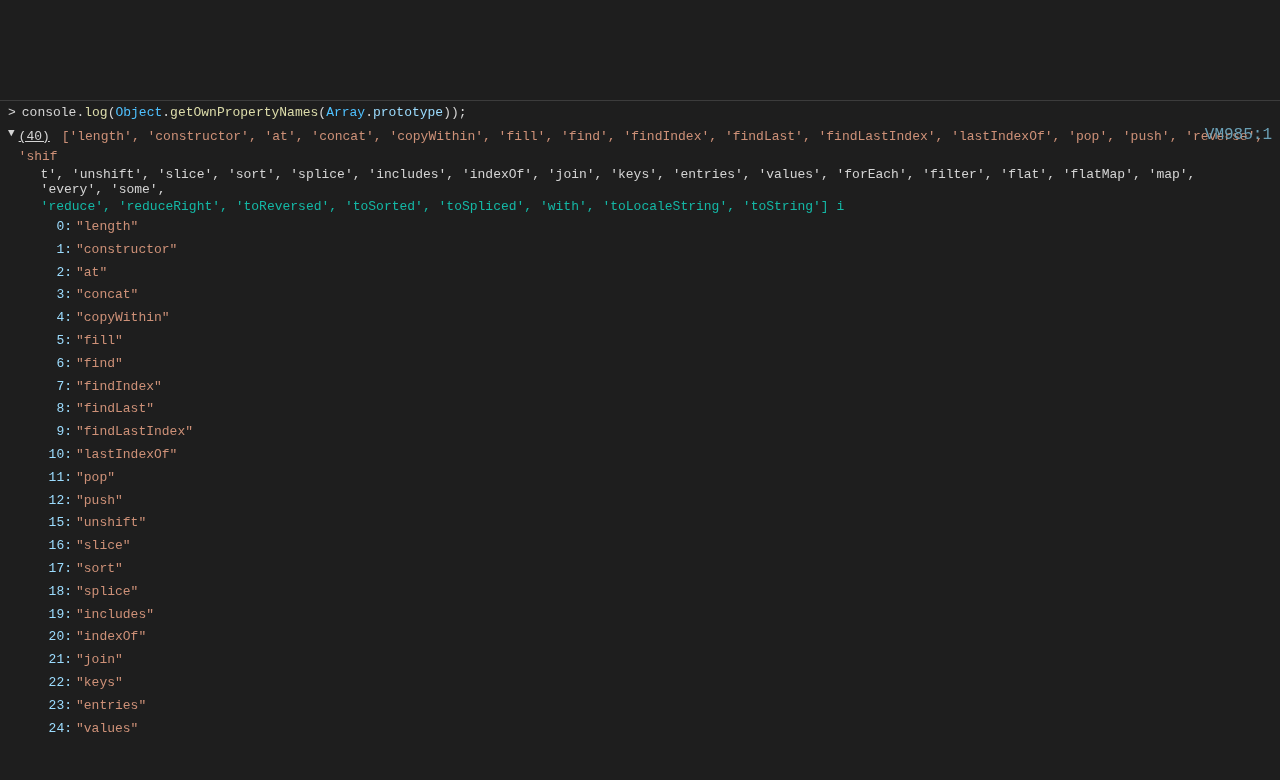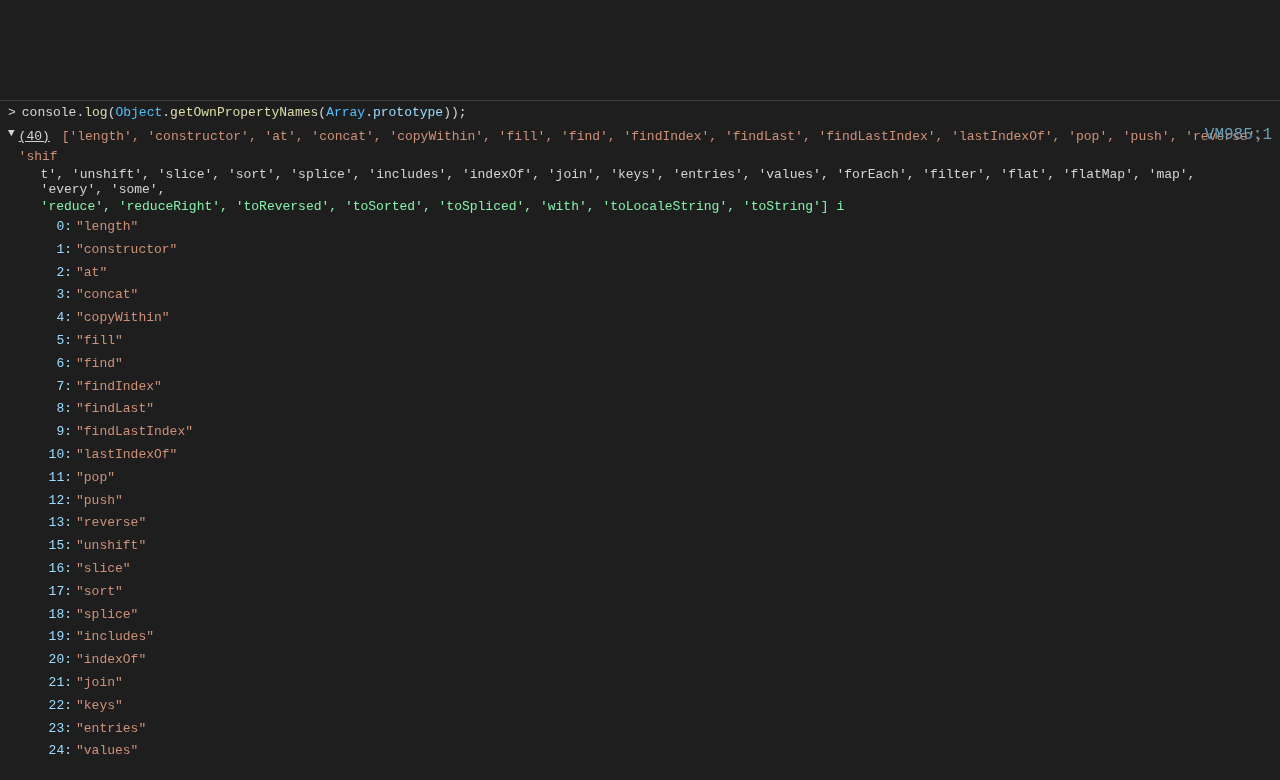--- a/index.html
+++ b/index.html
@@ -104,21 +104,21 @@
     .array-inline span.str {
       color: #ce9178;
     }
 
     .second-row {
       padding: 1px 8px 1px 22px;
     }
 
     .third-row {
       padding: 1px 8px 1px 22px;
-      color: #86efac;
+      color: #14b8a6;
     }
 
     .array-expanded {
       padding: 0;
     }
 
     .array-item {
       display: flex;
       align-items: baseline;
       padding: 1px 8px 1px 42px;
@@ -216,24 +216,20 @@
         </div>
         <div class="array-item">
           <span class="item-index">11:</span>
           <span class="item-value">"pop"</span>
         </div>
         <div class="array-item">
           <span class="item-index">12:</span>
           <span class="item-value">"push"</span>
         </div>
         <div class="array-item">
-          <span class="item-index">13:</span>
-          <span class="item-value">"reverse"</span>
-        </div>
-        <div class="array-item">
           <span class="item-index">15:</span>
           <span class="item-value">"unshift"</span>
         </div>
         <div class="array-item">
           <span class="item-index">16:</span>
           <span class="item-value">"slice"</span>
         </div>
         <div class="array-item">
           <span class="item-index">17:</span>
           <span class="item-value">"sort"</span>

